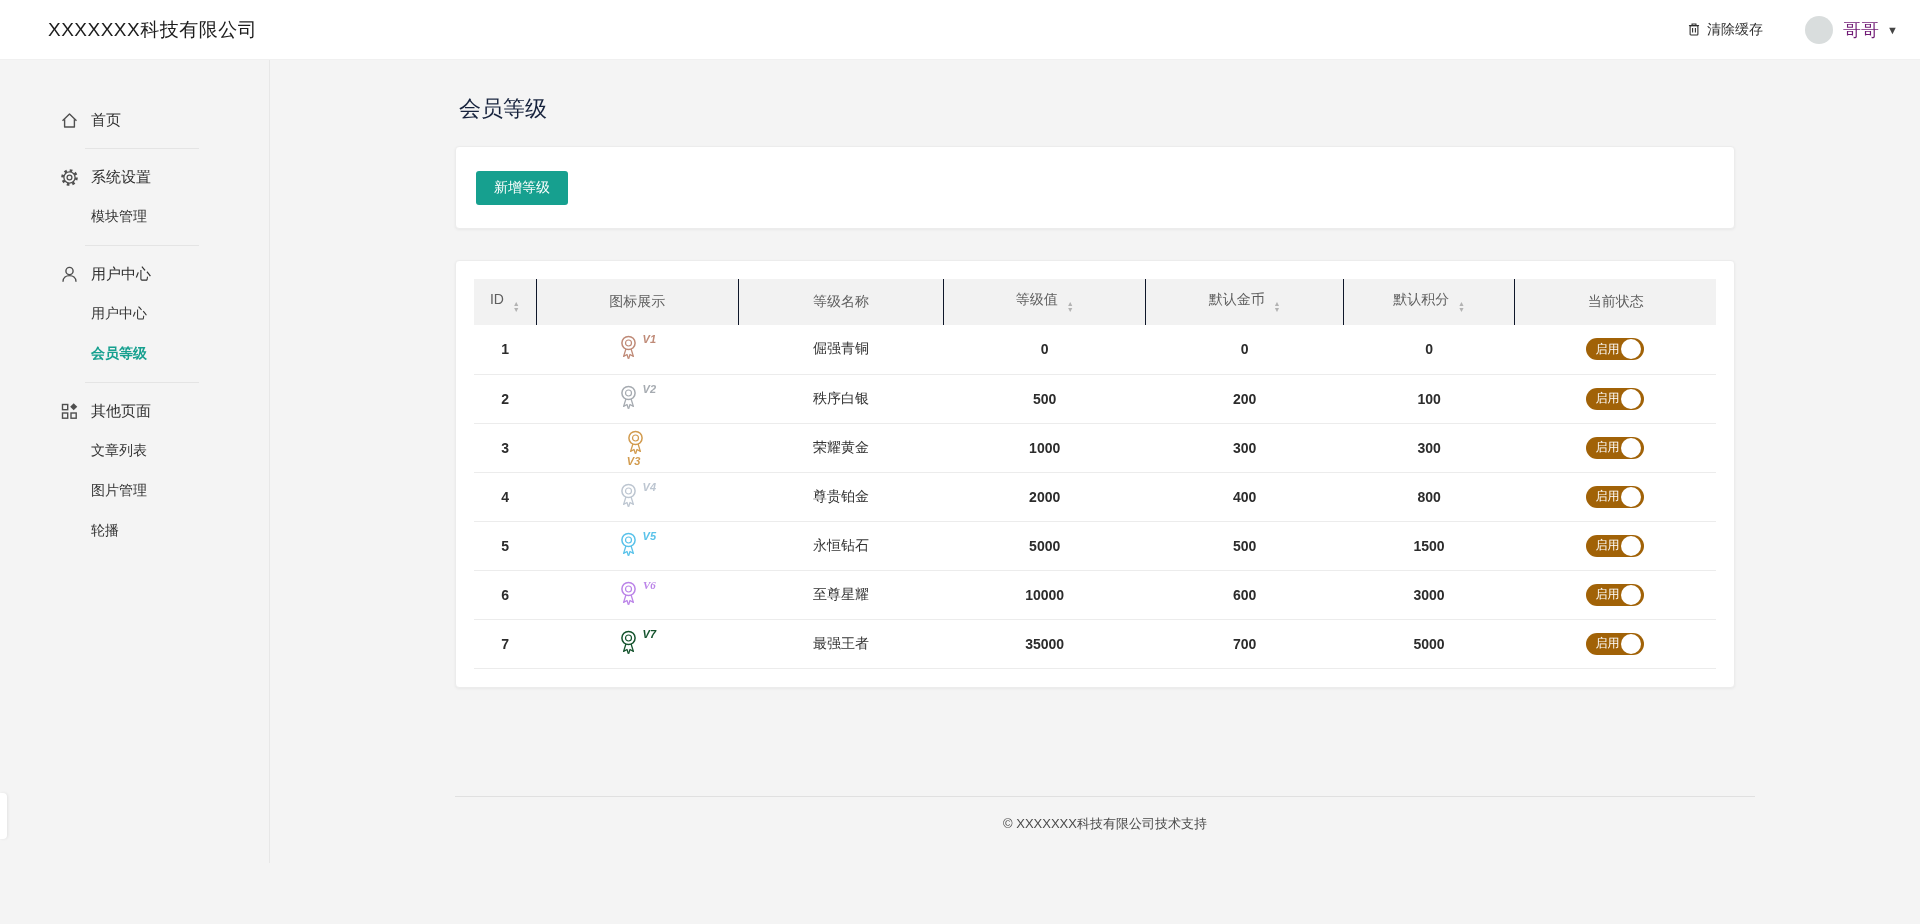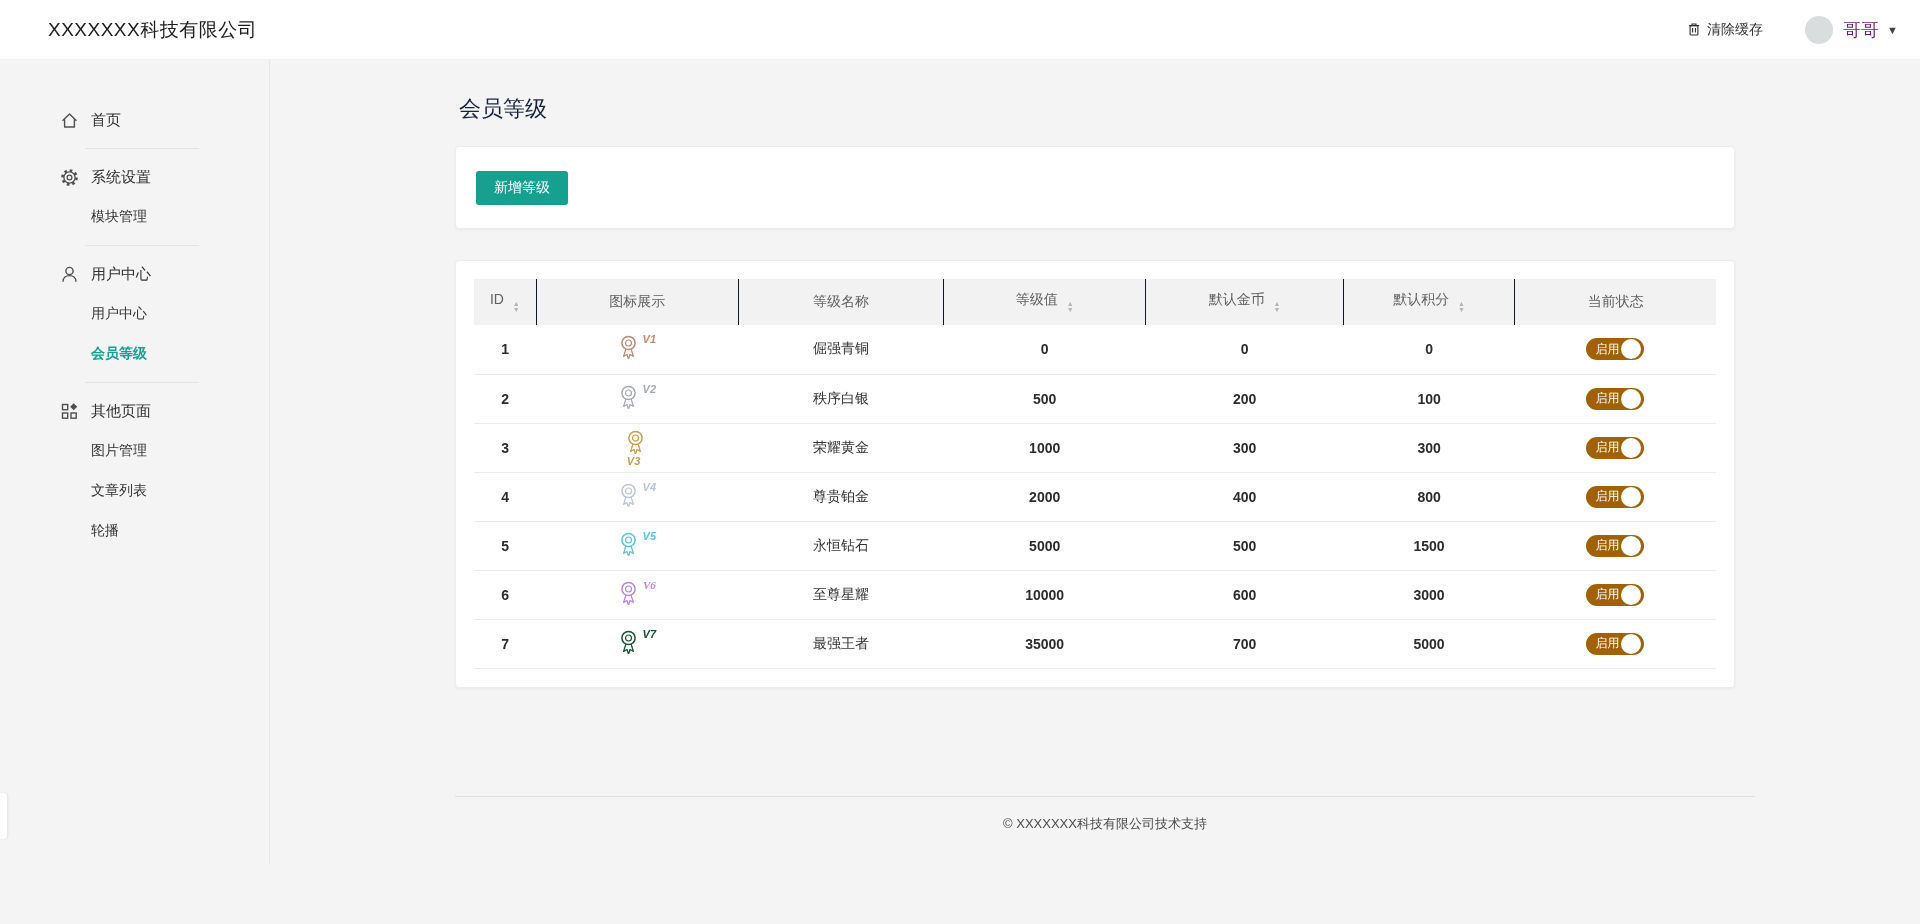--- a/index.html
+++ b/index.html
@@ -153,23 +153,23 @@
               <rect x="2.5" y="2.5" width="5.2" height="5.2"></rect>
               <rect x="2.5" y="11" width="5.2" height="5.2"></rect>
               <rect x="11" y="11" width="5.2" height="5.2"></rect>
               <rect x="11.2" y="2.2" width="5" height="5" transform="rotate(45 13.7 4.7)" fill="currentColor" stroke="none"></rect>
             </svg>
           </span>
     <span class="side-label">其他页面</span>
   </div>
 
 
+  <div class="side-sub">文章列表</div>
+
   <div class="side-sub">图片管理</div>
-
-  <div class="side-sub">文章列表</div>
 
   <div class="side-sub">轮播</div>
 </div>
   </div>
 
   <div class="main">
     <div class="content">
       <div class="page-title">会员等级</div>
 
       <div class="card card-toolbar">

